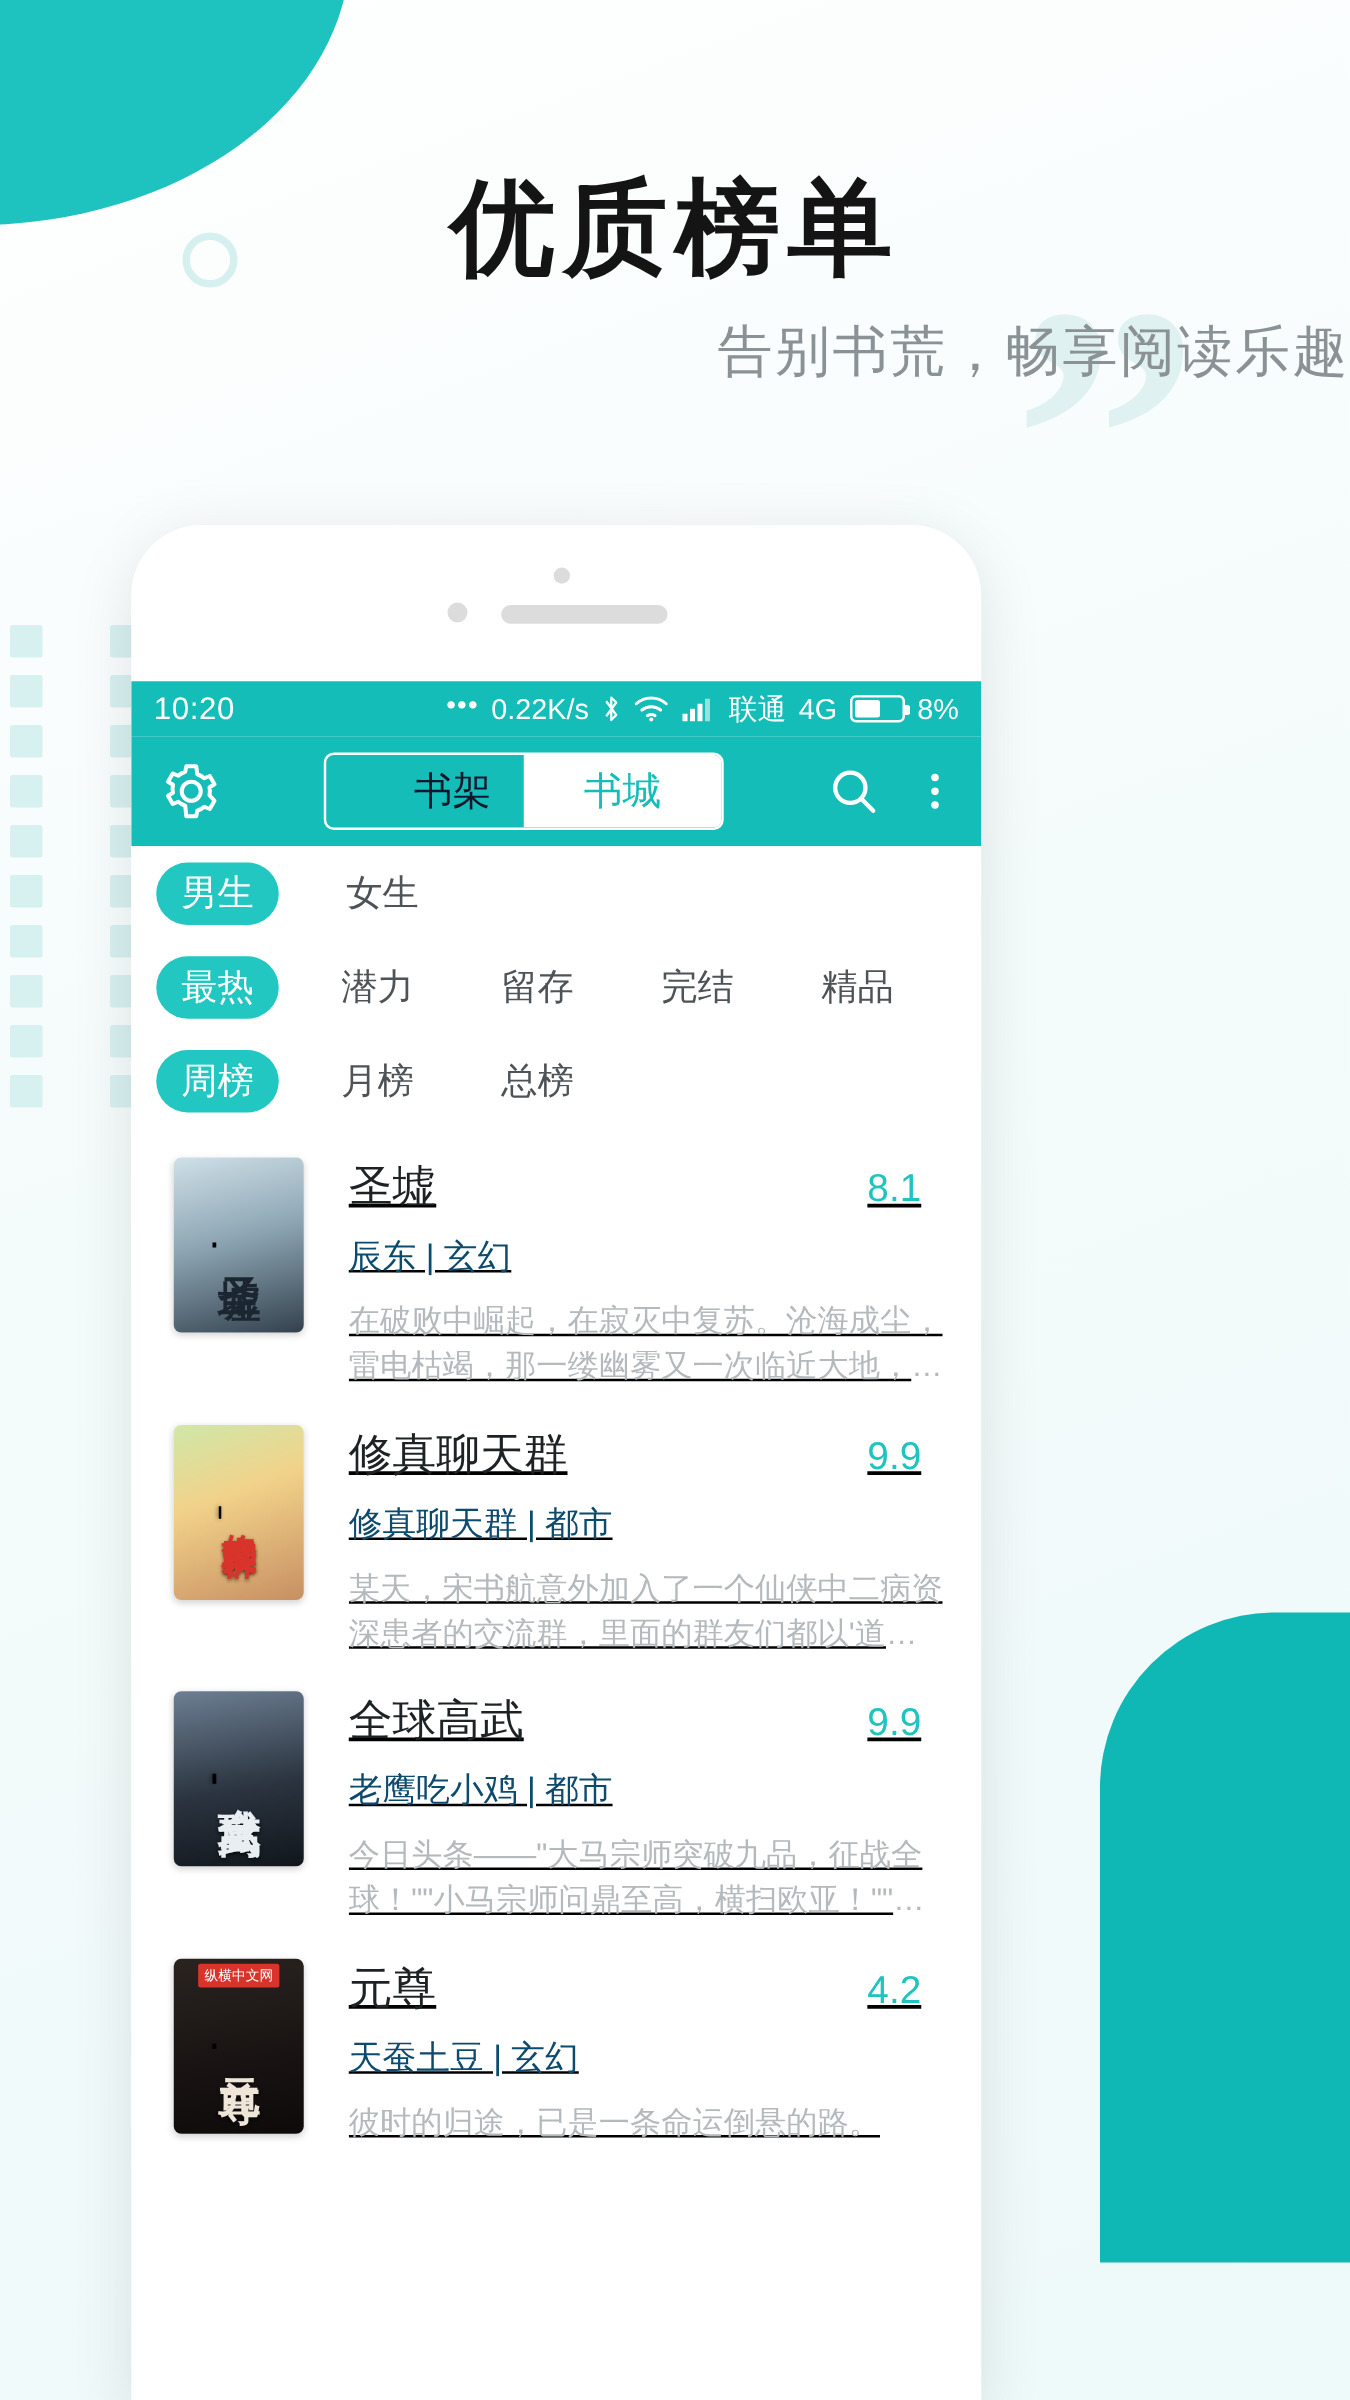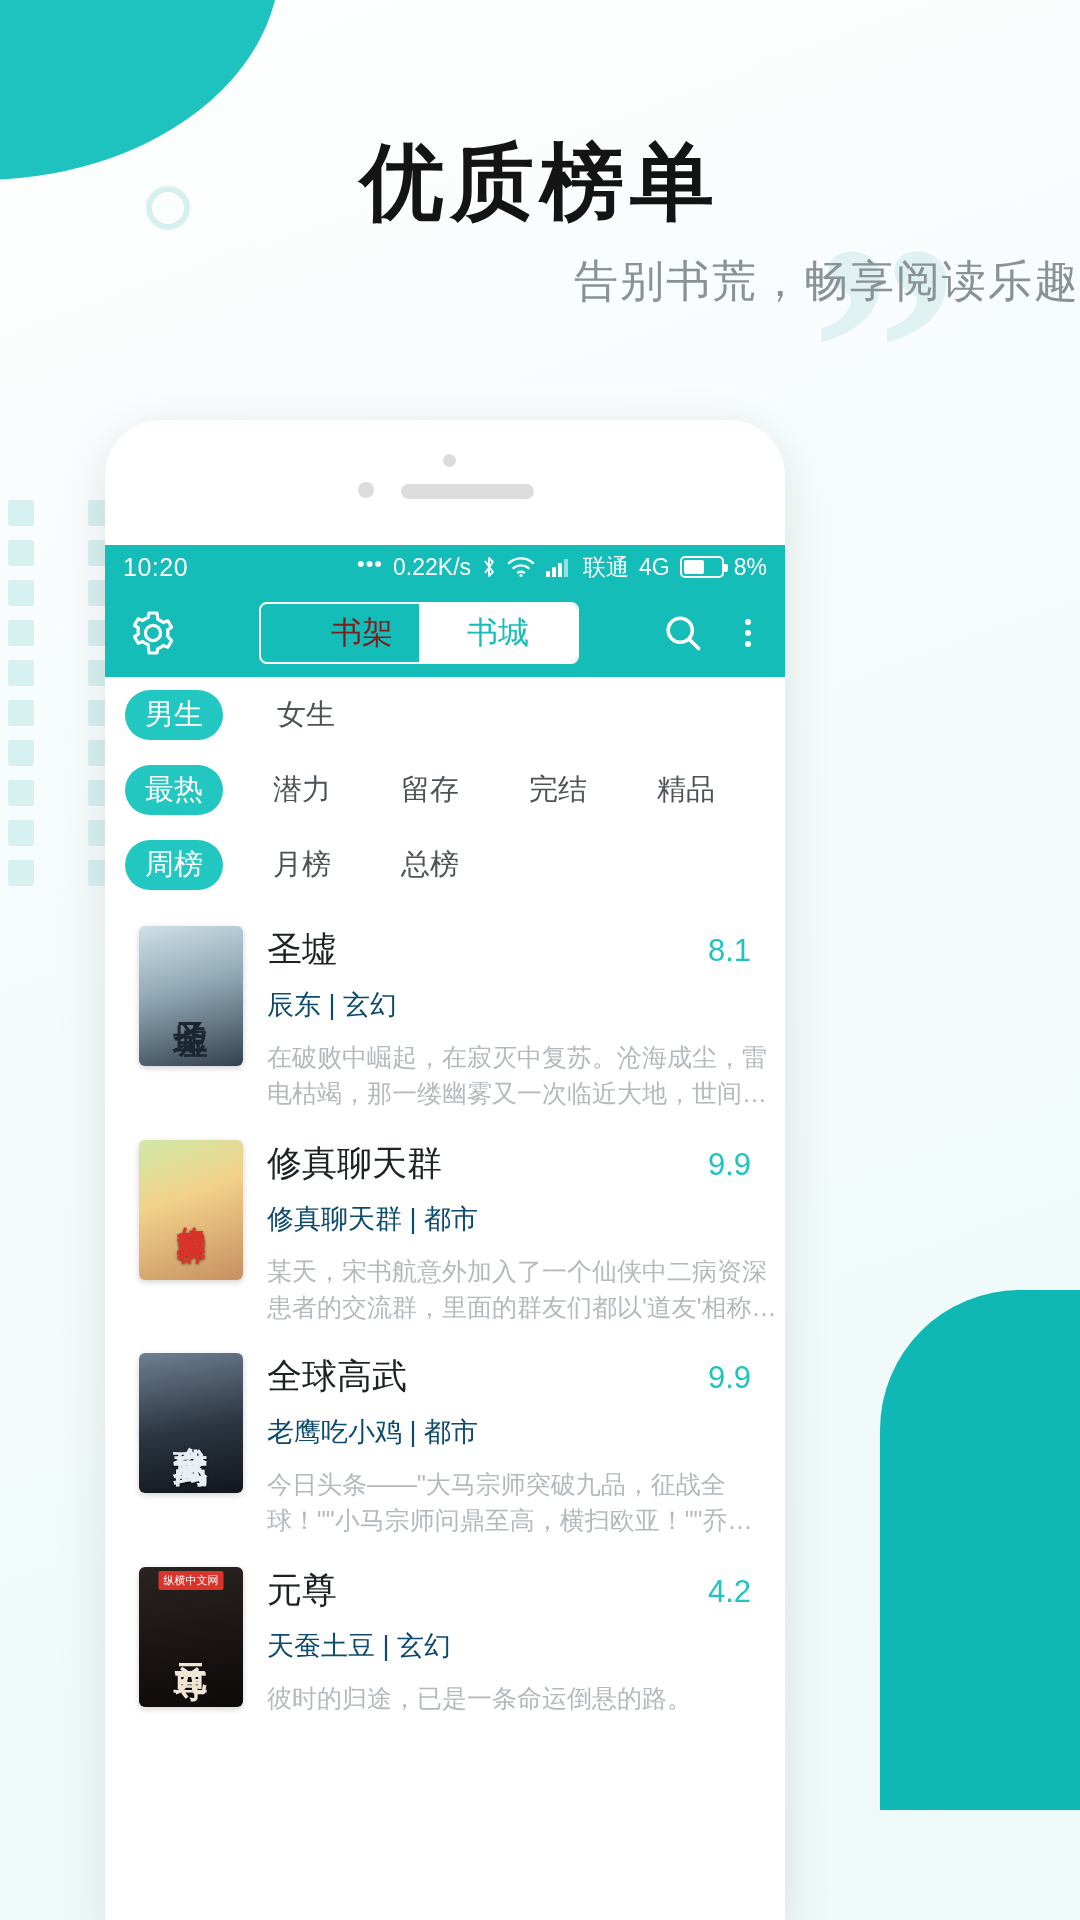--- a/index.html
+++ b/index.html
@@ -154,21 +154,21 @@
     border: 2px solid #ffffff;
     border-radius: 8px;
     overflow: hidden;
     height: 62px;
   }
   .seg div {
     width: 158px;
     display: flex; align-items: center; justify-content: center;
     font-size: 31px;
   }
-  .seg .off { color: #7f1d1d; padding-left: 44px; }
+  .seg .off { color: #0f172a; padding-left: 44px; }
   .seg .on { background: #ffffff; color: #14bdb8; }
   .tb-icons { display: flex; align-items: center; gap: 30px; }
   .search-ic { width: 44px; height: 44px; }
   .kebab { display: flex; flex-direction: column; gap: 5px; align-items:center; padding: 4px 10px;}
   .kebab span { width: 6px; height: 6px; border-radius: 50%; background: #fff; display:block;}
 
   
   .screen { background: #ffffff; }
   .filter-row {
     display: flex; align-items: center;
@@ -186,22 +186,23 @@
   .chip.plain { color: #4d5356; }
   .filter-row .chip + .chip { margin-left: 8px; }
   .filter-row.r1 .chip.plain { margin-left: 34px; }
   .filter-row.r2 .chip.plain { margin-left: 30px; }
   .filter-row.r3 .chip.plain { margin-left: 30px; }
 
   
   .book-list { padding: 10px 0 0 0; }
   .book {
     display: flex;
-    padding: 14px 8px 14px 22px;
-    gap: 24px;
+    padding: 14px 22px 14px 22px;
+    gap: 36px;
+    text-decoration: underline;
   }
   .cover {
     width: 104px; height: 140px;
     border-radius: 6px;
     flex: 0 0 104px;
     position: relative;
     overflow: hidden;
     box-shadow: 0 2px 6px rgba(0,0,0,.18);
     display:flex; align-items:center; justify-content:center;margin-left:12px;
   }

